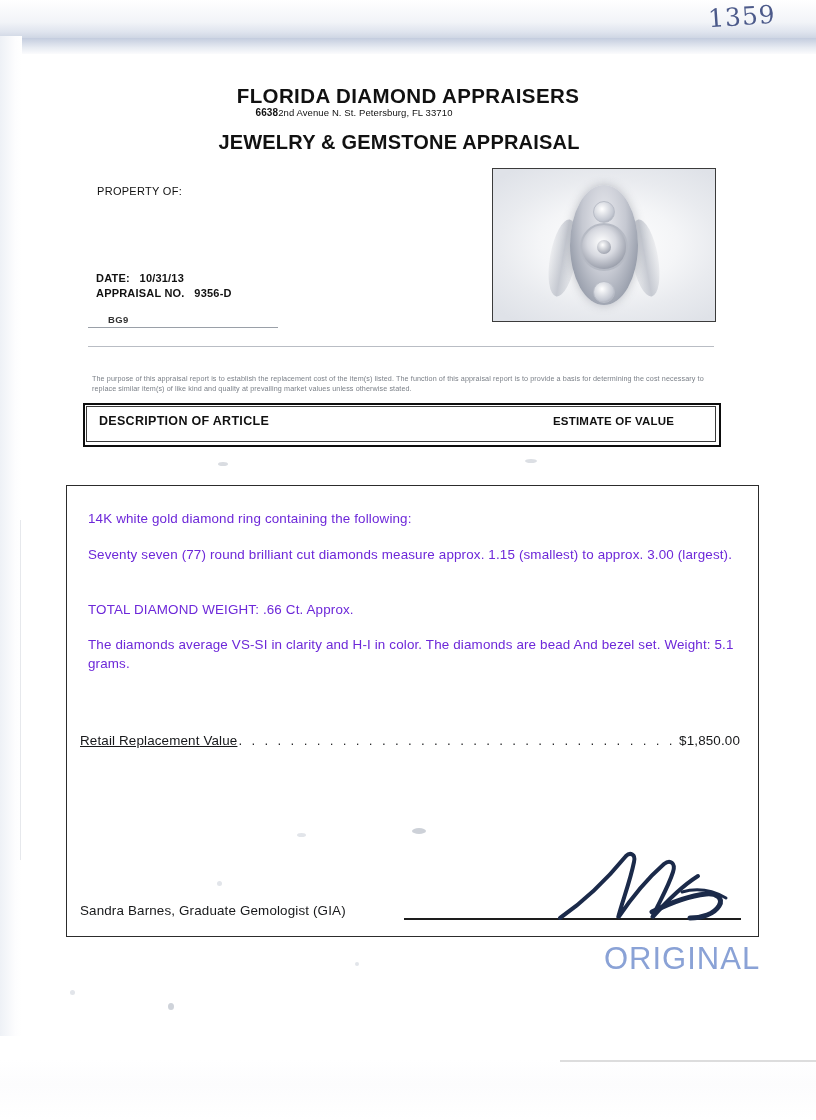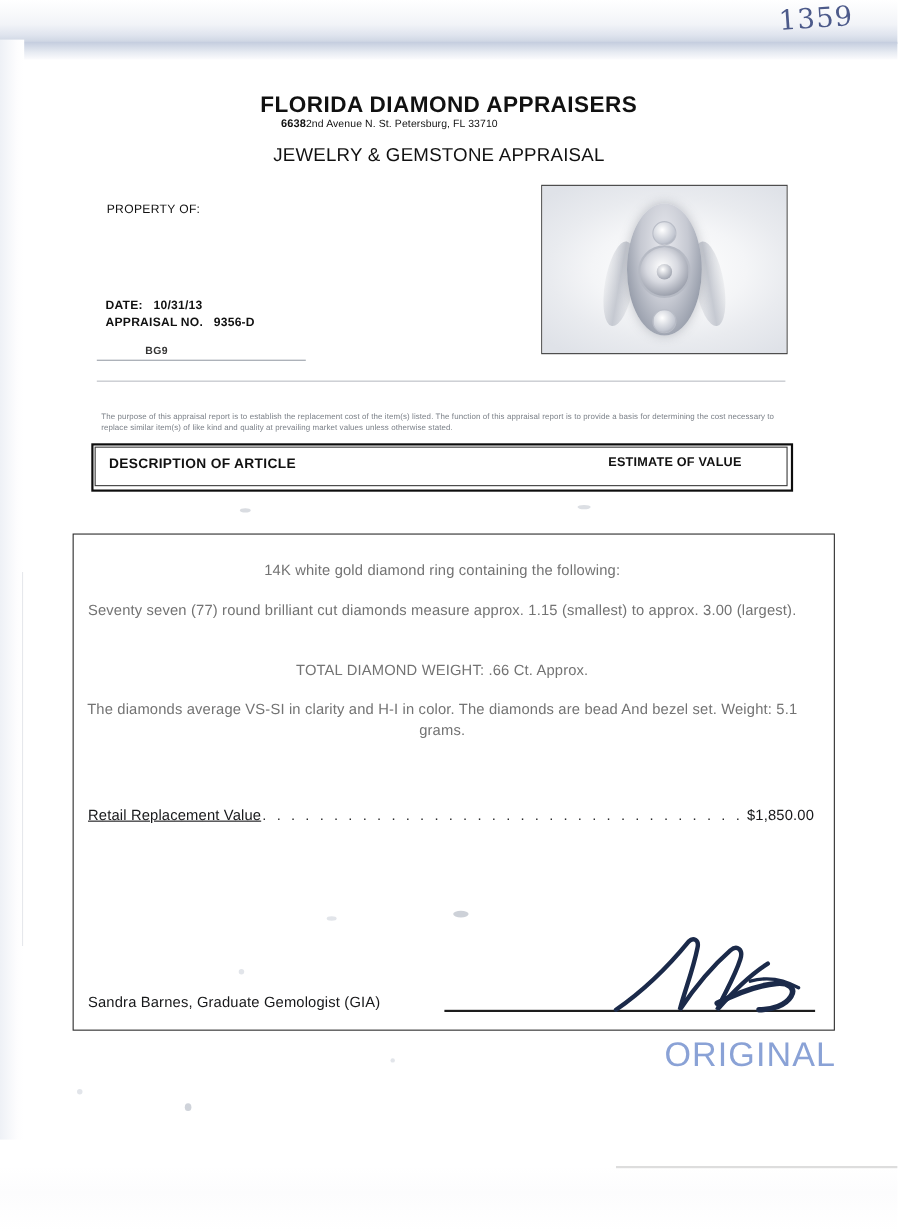--- a/index.html
+++ b/index.html
@@ -83,22 +83,22 @@
     text-align: center;
     font-size: 9.5px;
     letter-spacing: 0.1px;
   }
   .company-address b { font-size: 10px; }
   .doc-subtitle {
     position: absolute;
     left: 0; top: 131px;
     width: 798px;
     text-align: center;
-    font-size: 17px;
-    font-weight: normal;
+    font-size: 20px;
+    font-weight: bold;
     letter-spacing: 0.2px;
   }
 
   
   .property-of {
     position: absolute;
     left: 97px; top: 185px;
     font-size: 11px;
     font-weight: normal;
     letter-spacing: 0.3px;
@@ -117,21 +117,20 @@
     font-weight: bold;
     letter-spacing: 0.2px;
   }
   .item-code {
     position: absolute;
     left: 108px; top: 314px;
     font-size: 9.5px;
     font-weight: bold;
     letter-spacing: 0.4px;
     color: #333;
-    margin-left: 24px;
   }
   .item-code-rule {
     position: absolute;
     left: 88px; top: 327px;
     width: 190px; height: 1px;
     background: #9aa0a8;
   }
 
   
   .photo-box {
@@ -267,27 +266,26 @@
   
   .body-box {
     position: absolute;
     left: 66px; top: 485px;
     width: 691px; height: 450px;
     border: 1px solid #2c2c2c;
     background: #ffffff;
   }
   .body-text {
     position: absolute;
-    left: 72px;
+    left: 88px;
     width: 660px;
     font-size: 13.4px;
     line-height: 1.45;
-    color: #737373;
+    color: #6d28d9;
     letter-spacing: 0.15px;
-    text-align: center;
   }
   .p1 { top: 509px; }
   .p2 { top: 545px; }
   .p3 { top: 600px; }
   .p4 { top: 635px; }
   .retail-line {
     position: absolute;
     left: 80px; top: 733px;
     width: 660px;
     font-size: 13.4px;

